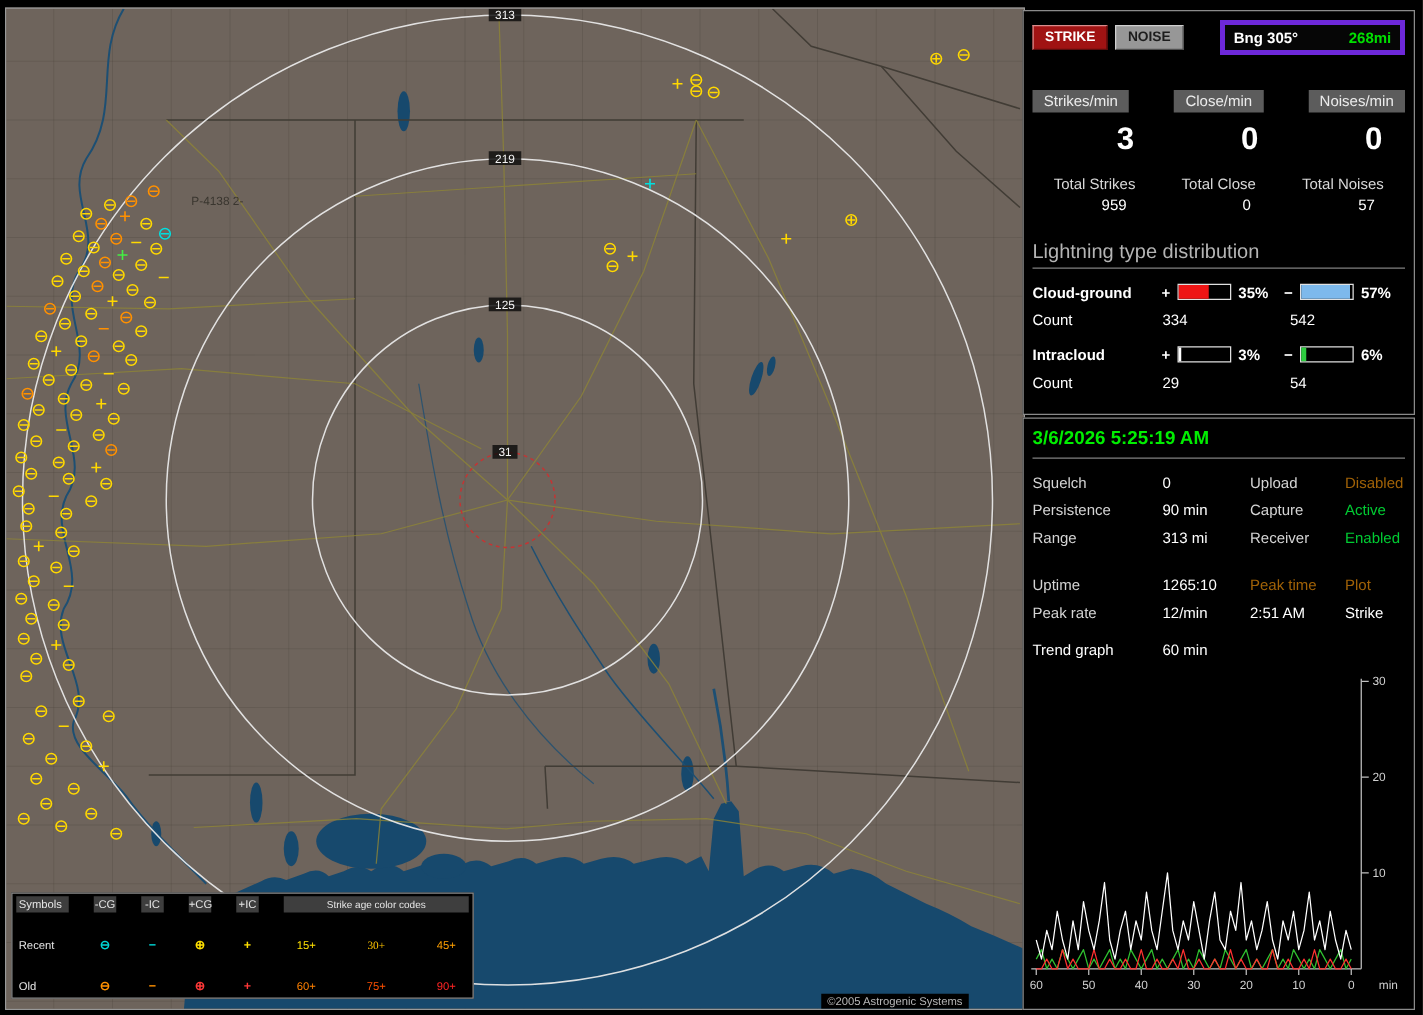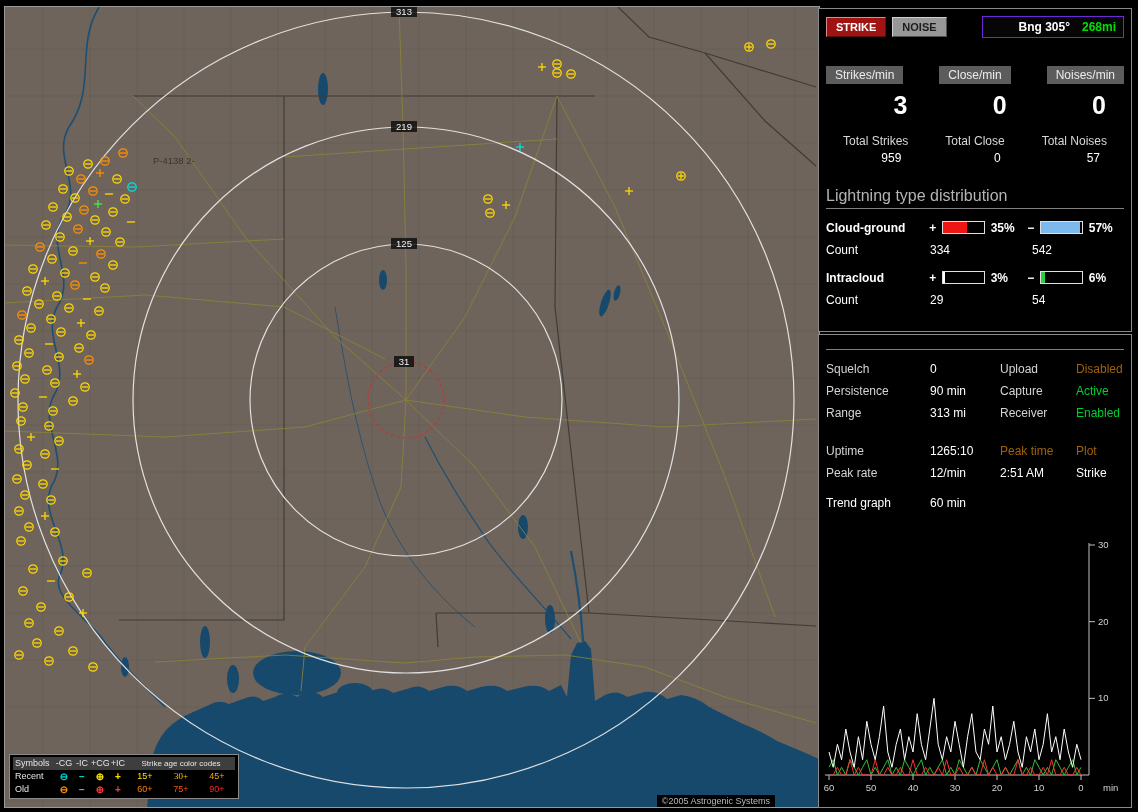--- a/index.html
+++ b/index.html
@@ -2,37 +2,37 @@
 <html><head>
 <meta charset="utf-8">
 <style>
   html,body{margin:0;padding:0;background:#000;}
   body{width:1138px;height:812px;position:relative;font-family:"Liberation Sans",sans-serif;color:#fff;overflow:hidden;}
 
   
   #map{position:absolute;left:4px;top:6px;width:814px;height:800px;border:1px solid #999;background:#6e645c;overflow:hidden;box-sizing:content-box;}
   #map svg{display:block;}
   #legend{position:absolute;left:4px;bottom:8px;background:#000;border:1px solid #8a8a8a;}
-  .lgrid{display:grid;grid-template-columns:42px 18px 18px 18px 18px 36px 36px 36px;align-items:center;font-size:9px;line-height:13px;padding:2px 3px;}
+  .lgrid{display:grid;grid-template-columns:42px 18px 18px 18px 18px 36px 36px 36px;align-items:center;font-size:9px;line-height:13px;padding:2px 3px;gap:20px;}
   .lgrid span{display:block;text-align:center;color:#e6e6e6;}
   .lgrid .ll{text-align:left;padding-left:2px;}
   .lh{background:#3e3e3e;color:#dcdcdc;}
   .la{grid-column:6/9;font-size:8px;}
   .lsym{font-size:10px;font-weight:bold;}
   #copyright{position:absolute;right:44px;bottom:0;background:#000;color:#b8b8b8;font-size:9px;padding:1px 5px;}
 
   
   .pbox{position:absolute;left:818px;width:314px;background:#000;border:1px solid #8a8a8a;box-sizing:border-box;padding:7px;}
   #box1{top:8px;height:324px;}
   #box2{top:334px;height:474px;}
 
   .btn-row{display:flex;align-items:center;gap:6px;}
   .strike-btn{background:#a01313;color:#fff;font-weight:bold;font-size:11px;padding:3px 9px;border:1px solid;border-color:#d98c8c #5c0d0d #5c0d0d #d98c8c;cursor:default;}
   .noise-btn{background:#979797;color:#1d1d1d;font-weight:bold;font-size:11px;padding:3px 9px;border:1px solid;border-color:#cfcfcf #4f4f4f #4f4f4f #cfcfcf;cursor:default;}
-  .bng-box{margin-left:auto;background:#060606;border:1px solid #6d28d9;padding:3px 7px;font-size:12px;font-weight:bold;display:flex;gap:12px;min-width:126px;justify-content:flex-end;}
+  .bng-box{margin-left:auto;background:#060606;border:4px solid #6d28d9;padding:3px 7px;font-size:12px;font-weight:bold;display:flex;gap:12px;min-width:126px;justify-content:space-between;}
   .bng-rng{color:#00e000;}
 
   .chips{display:flex;justify-content:space-between;margin-top:28px;}
   .chip{background:#5c5c5c;color:#ececec;font-size:12px;padding:2px 9px;}
   .rate-cols{display:flex;margin-top:8px;}
   .rate-cols>div{flex:1;text-align:right;padding-right:18px;font-size:25px;font-weight:bold;line-height:1.1;}
   .tot-lbls{display:flex;margin-top:14px;font-size:12px;color:#d8d8d8;}
   .tot-lbls>div{flex:1;text-align:center;}
   .tot-vals{display:flex;margin-top:3px;font-size:12px;}
   .tot-vals>div{flex:1;text-align:right;padding-right:24px;}
@@ -707,20 +707,21 @@
     <span class="pct">6%</span>
   </div>
   <div class="crow">
     <span class="c0">Count</span>
     <span class="c1">29</span>
     <span class="c2">54</span>
   </div>
 </div>
 
 <div id="box2" class="pbox">
+  <div class="dt">3/6/2026 5:25:19 AM</div>
   <div class="hline"></div>
 
   <div class="sgrid">
     <span class="lbl">Squelch</span>
     <span class="val">0</span>
     <span class="lbl">Upload</span>
     <span class="dim">Disabled</span>
 
     <span class="lbl">Persistence</span>
     <span class="val">90 min</span>

